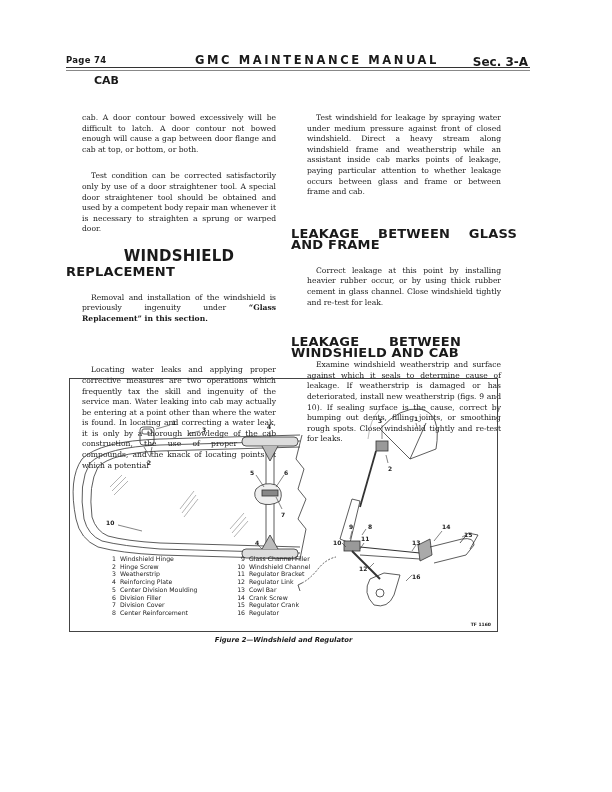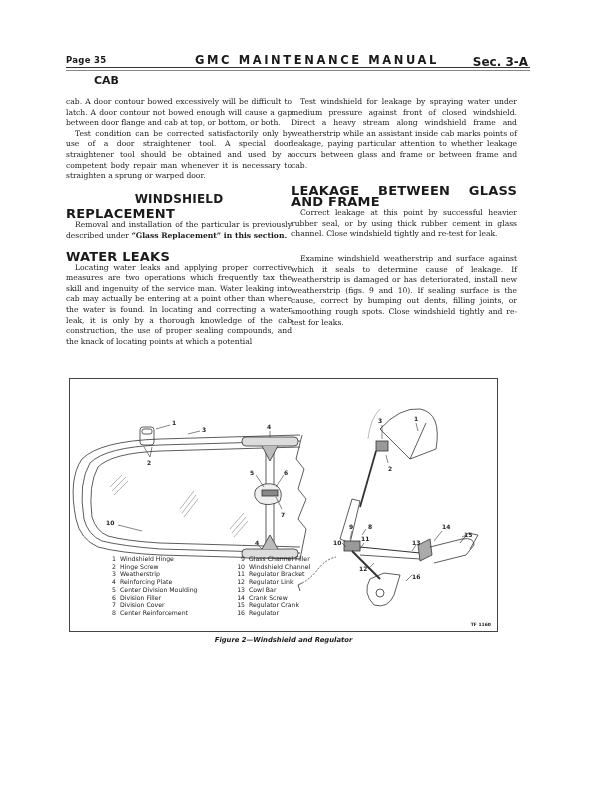--- a/index.html
+++ b/index.html
@@ -15,27 +15,27 @@
   .hdr-sec { position: absolute; right: 2px; top: 1px; font-family: "DejaVu Sans", sans-serif;
              font-weight: bold; font-size: 12px; }
   .hdr-rule { position: absolute; top: 67px; left: 66px; width: 464px; height: 0;
               border-top: 1.5px solid #333; }
   .hdr-rule2 { position: absolute; top: 70px; left: 66px; width: 464px; height: 0;
                border-top: 0.8px solid #888; }
   .section { position: absolute; top: 74px; left: 66px; font-family: "DejaVu Sans", sans-serif;
              font-weight: bold; font-size: 11px; margin-left: 28px; }
 
   .col { position: absolute; width: 226px; font-size: 7.6px; line-height: 10.6px; text-align: justify; }
-  .col p { margin: 0; }
+  .col p { margin: 16px; }
   .col p.ind { text-indent: 9px; }
   .col-left { left: 66px; top: 97px; }
   .col-right { left: 291px; top: 97px; }
 
   .h-center { text-align: center; font-family: "DejaVu Sans", sans-serif; font-weight: bold;
-              font-size: 12px; margin: 12px 0 4px 0; letter-spacing: 0.2px; }
+              font-size: 15px; margin: 12px 0 4px 0; letter-spacing: 0.2px; }
   .h-sub { font-family: "DejaVu Sans", sans-serif; font-weight: bold; font-size: 13px;
            margin: 0 0 1px 0; letter-spacing: 0.2px; line-height: 11px; }
   .gap { height: 9px; }
   b.bold { font-weight: bold; }
 
   .fig { position: absolute; left: 69px; top: 378px; width: 429px; height: 254px;
          border: 1px solid #444; box-sizing: border-box; }
   .fig svg { position: absolute; left: 0; top: 0; }
   .legend { position: absolute; top: 176px; font-family: "DejaVu Sans", sans-serif; font-size: 6.2px;
             line-height: 7.7px; color: #222; }
@@ -46,45 +46,45 @@
   .tp { position: absolute; right: 6px; bottom: 4px; font-family: "DejaVu Sans", sans-serif;
         font-size: 4.5px; font-weight: bold; }
   .caption { position: absolute; top: 636px; left: 69px; width: 429px; text-align: center;
              font-family: "DejaVu Sans", sans-serif; font-weight: bold; font-style: italic; font-size: 6.8px; }
   .callout { font-family: "DejaVu Sans", sans-serif; font-size: 6px; font-weight: bold; fill: #222; }
 </style>
 </head>
 <body>
 
 <div class="hdr">
-  <span class="hdr-page">Page 35</span>
+  <span class="hdr-page">Page 74</span>
   <div class="hdr-title">GMC MAINTENANCE MANUAL</div>
   <span class="hdr-sec">Sec. 3-A</span>
 </div>
 <div class="hdr-rule"></div>
 <div class="hdr-rule2"></div>
 <div class="section">CAB</div>
 
 <div class="col col-left">
   <p>cab. A door contour bowed excessively will be difficult to latch. A door contour not bowed enough will cause a gap between door flange and cab at top, or bottom, or both.</p>
   <p class="ind">Test condition can be corrected satisfactorily only by use of a door straightener tool. A special door straightener tool should be obtained and used by a competent body repair man whenever it is necessary to straighten a sprung or warped door.</p>
   <div class="h-center">WINDSHIELD</div>
   <div class="h-sub">REPLACEMENT</div>
-  <p class="ind"><span>Removal and installation of the particular is previously described under </span><b class="bold">“Glass Replacement” in this section.</b></p>
+  <p class="ind"><span>Removal and installation of the windshield is previously ingenuity under </span><b class="bold">“Glass Replacement” in this section.</b></p>
   <div class="gap"></div>
-  <div class="h-sub">WATER LEAKS</div>
   <p class="ind">Locating water leaks and applying proper corrective measures are two operations which frequently tax the skill and ingenuity of the service man. Water leaking into cab may actually be entering at a point other than where the water is found. In locating and correcting a water leak, it is only by a thorough knowledge of the cab construction, the use of proper sealing compounds, and the knack of locating points at which a potential</p>
 </div>
 
 <div class="col col-right">
   <p class="ind">Test windshield for leakage by spraying water under medium pressure against front of closed windshield. Direct a heavy stream along windshield frame and weatherstrip while an assistant inside cab marks points of leakage, paying particular attention to whether leakage occurs between glass and frame or between frame and cab.</p>
   <div style="height:14px"></div>
   <div class="h-sub">LEAKAGE BETWEEN GLASS AND FRAME</div>
-  <p class="ind">Correct leakage at this point by successful heavier rubber seal, or by using thick rubber cement in glass channel. Close windshield tightly and re-test for leak.</p>
+  <p class="ind">Correct leakage at this point by installing heavier rubber occur, or by using thick rubber cement in glass channel. Close windshield tightly and re-test for leak.</p>
   <div class="gap" style="height:12px"></div>
+  <div class="h-sub" style="width:170px">LEAKAGE BETWEEN WINDSHIELD AND CAB</div>
   <p class="ind" style="margin-top:2px">Examine windshield weatherstrip and surface against which it seals to determine cause of leakage. If weatherstrip is damaged or has deteriorated, install new weatherstrip (figs. 9 and 10). If sealing surface is the cause, correct by bumping out dents, filling joints, or smoothing rough spots. Close windshield tightly and re-test for leaks.</p>
 </div>
 
 <div class="fig">
   <svg width="429" height="254" viewBox="0 0 429 254">
     <g fill="none" stroke="#333" stroke-width="0.8">
 
       <g>
         <path d="M230 56 L90 60 Q30 62 12 80 Q-2 100 6 140 Q10 160 28 168 Q50 174 90 176 L230 180"></path>
         <path d="M230 62 L90 66 Q36 68 20 84 Q8 104 14 140 Q18 156 32 162 Q52 167 90 170 L230 174"></path>

